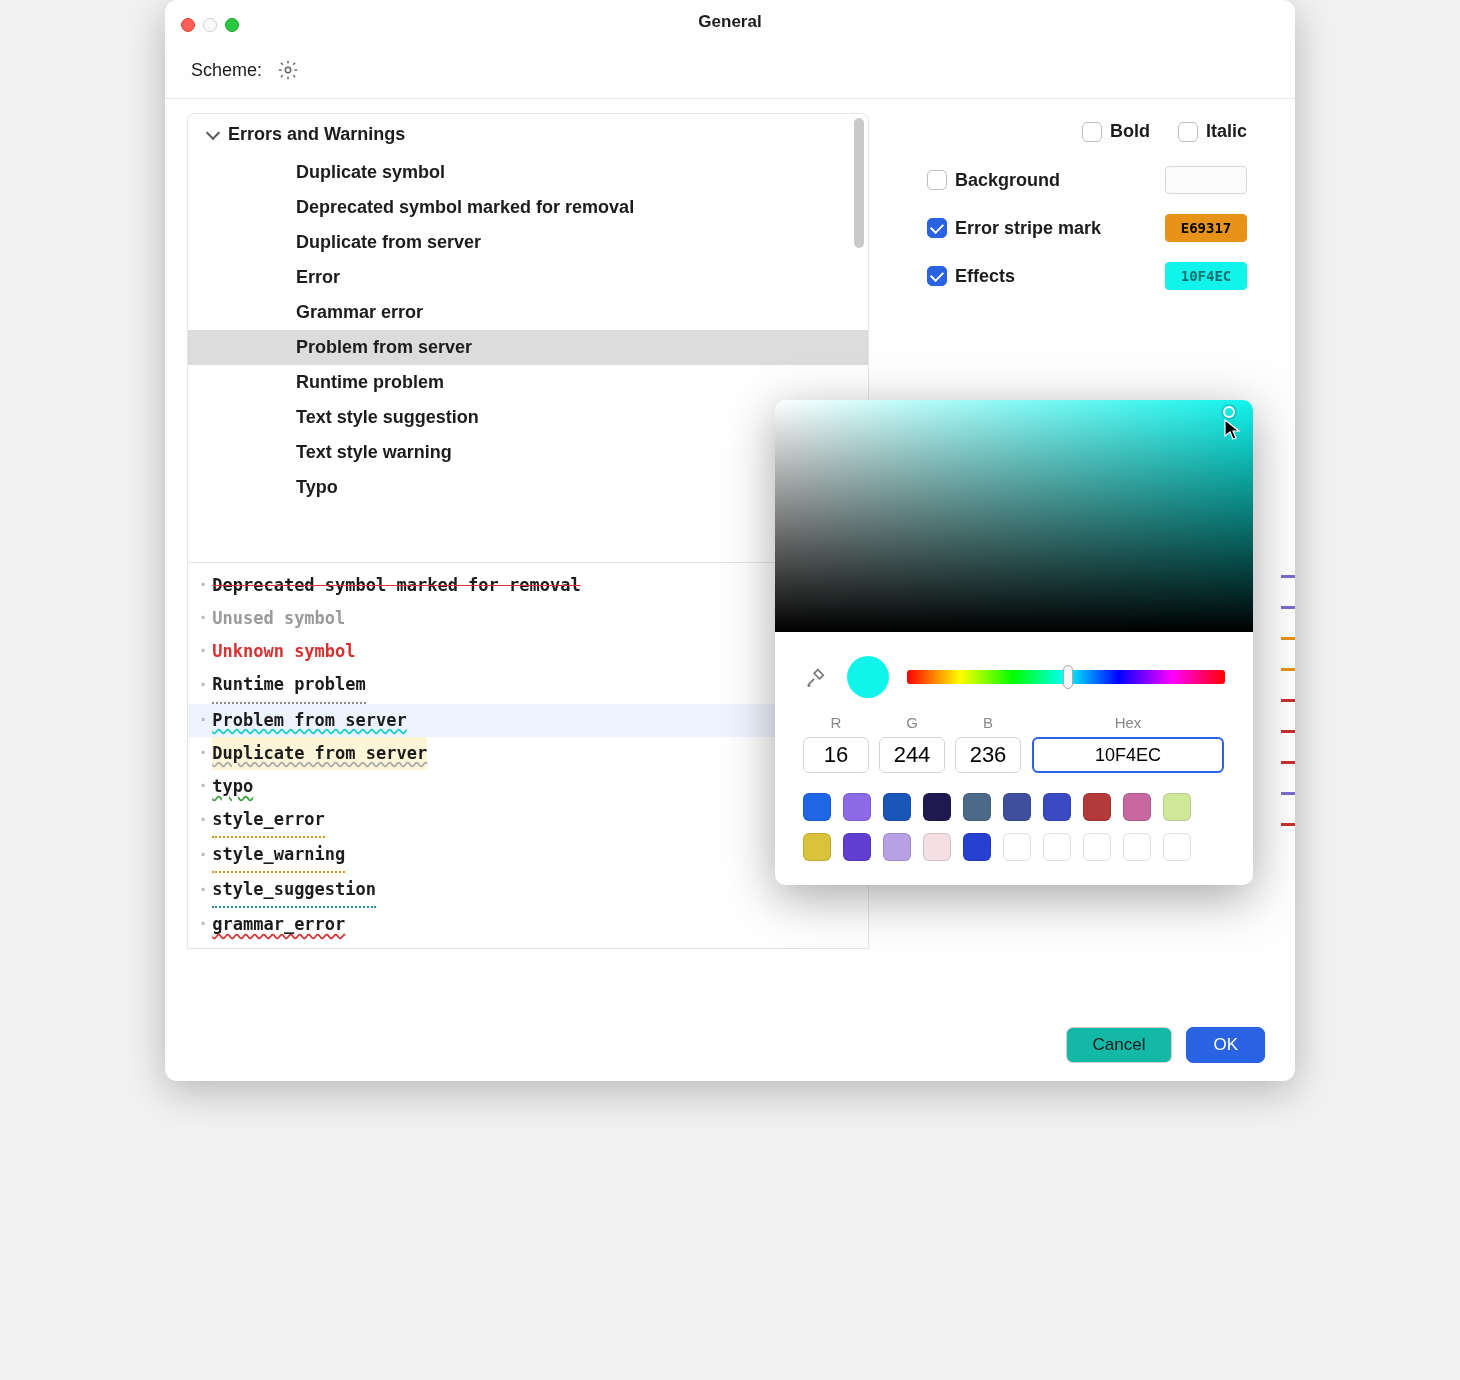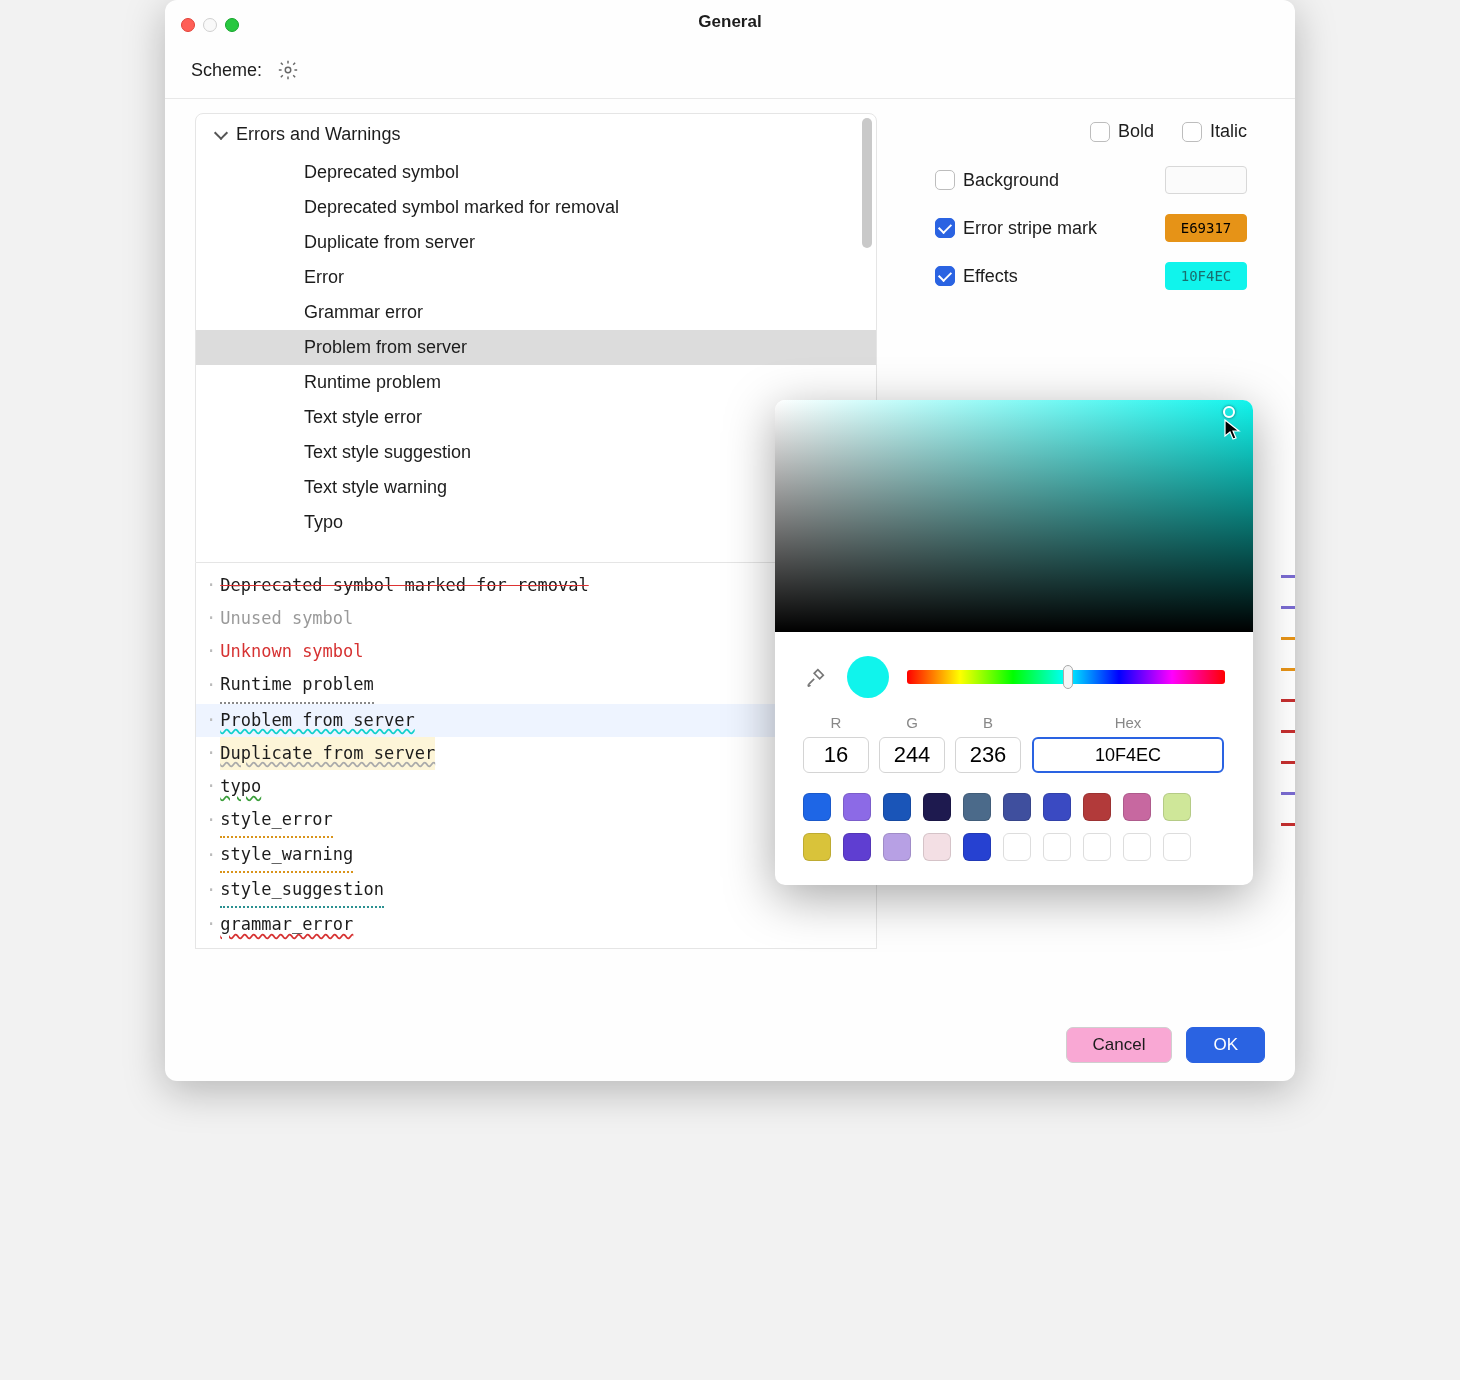--- a/index.html
+++ b/index.html
@@ -60,21 +60,21 @@
   align-items: center;
   justify-content: space-between;
   color: #2a63e2;
   font-weight: 600;
   font-size: 17px;
   cursor: pointer;
 }
 .chev { width: 10px; height: 10px; border-right: 2px solid #888; border-bottom: 2px solid #888; transform: rotate(45deg); margin-top: -4px; }
 .gear { width: 24px; height: 24px; display:flex; align-items:center; justify-content:center; }
 .gear svg { stroke: #666; fill: none; }
-.content { display: flex; padding: 0 0 0 8px; height: calc(100% - 44px - 66px - 60px); }
+.content { display: flex; padding: 0 0 0 0; height: calc(100% - 44px - 66px - 60px); font-weight: bold; }
 .left-panel {
   width: 726px;
   display: flex;
   flex-direction: column;
 }
 .tree {
   border: 1px solid #e5e5e5;
   border-radius: 8px 8px 0 0;
   margin: 14px 22px 0 22px;
   height: 450px;
@@ -137,21 +137,21 @@
 .color-row { display:flex; align-items:center; justify-content:space-between; margin-bottom: 20px; }
 .swatch { width:82px; height:28px; border:1px solid #d8d8d8; border-radius:4px; cursor:pointer; display:flex; align-items:center; justify-content:center; font-size:14px; font-family:"SF Mono",Menlo,monospace; color:#000000; }
 .swatch.empty { background:#fbfbfb; }
 .swatch.orange { background:#e69317; border-color:#e69317; }
 .swatch.cyan { background:#10f4ec; border-color:#10f4ec; color:#1a6e6e; }
 .footer {
   position:absolute; bottom:0; left:0; right:0;
   display:flex; justify-content:flex-end; gap:14px;
   padding: 14px 30px 18px;
 }
-.btn { height:36px; padding:0 26px; border-radius:7px; font-size:17px; border:1px solid #cfcfcf; background:#f9a8d4; cursor:pointer; display:flex; align-items:center; }
+.btn { height:36px; padding:0 26px; border-radius:7px; font-size:17px; border:1px solid #cfcfcf; background:#14b8a6; cursor:pointer; display:flex; align-items:center; }
 .btn.primary { background:#2a63e2; color:#fff; border-color:#2a63e2; font-weight:500; }
 .right-stripe { position:absolute; right:0; top:575px; width:14px; height:400px; }
 .rs { height:3px; margin-bottom:28px; }
 
 
 .popover {
   position:absolute;
   left: 610px; top: 400px;
   width: 478px;
   background:#fff;
@@ -213,28 +213,27 @@
   </div>
 
   <div class="content">
     <div class="left-panel">
       <div class="tree">
         <div class="tree-scroll">
           <div class="tree-header">
             <span class="tree-chev"></span>
             <span>Errors and Warnings</span>
           </div>
-          <div class="tree-item">Deprecated symbol</div>
+          <div class="tree-item">Duplicate symbol</div>
           <div class="tree-item">Deprecated symbol marked for removal</div>
           <div class="tree-item">Duplicate from server</div>
           <div class="tree-item">Error</div>
           <div class="tree-item">Grammar error</div>
           <div class="tree-item selected">Problem from server</div>
           <div class="tree-item">Runtime problem</div>
-          <div class="tree-item">Text style error</div>
           <div class="tree-item">Text style suggestion</div>
           <div class="tree-item">Text style warning</div>
           <div class="tree-item">Typo</div>
         </div>
         <div class="sb-track">
             <div class="sb-thumb"></div>
           </div>
       </div>
 
       <div class="preview">

